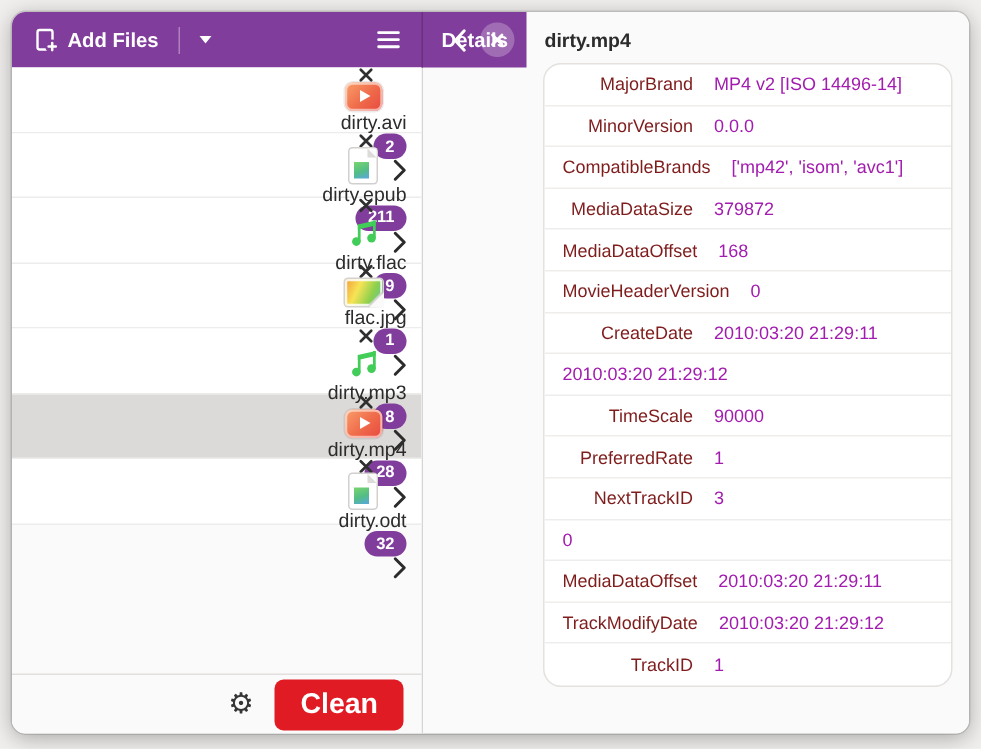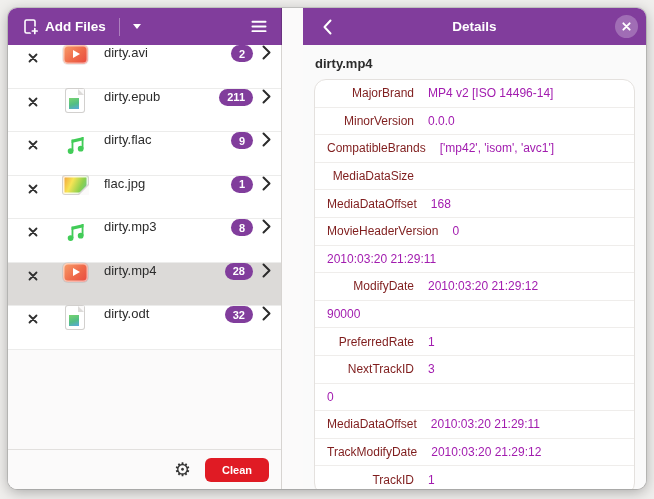--- a/index.html
+++ b/index.html
@@ -3,45 +3,44 @@
 <meta charset="utf-8">
 <style>
   * { margin:0; padding:0; box-sizing:border-box; }
   html,body { width:654px; height:499px; background:#f0efed; font-family:"Liberation Sans", sans-serif; overflow:hidden; }
 
   .window {
     position:absolute; left:8px; top:8px; width:638px; height:481px;
     border-radius:9px; overflow:hidden; display:flex;
     box-shadow:0 3px 14px rgba(0,0,0,.30), 0 0 0 1px rgba(0,0,0,.12);
     background:#fbfafa;
-    gap:21px;
   }
 
   
   .pane-left { width:274px; flex:0 0 274px; display:flex; flex-direction:column; border-right:1px solid #d7d4d1; background:#fbfafa; }
-  .pane-right { flex:1; display:flex; flex-direction:column; background:#fafafa; }
+  .pane-right { flex:1; display:flex; flex-direction:row; background:#fafafa; }
 
   
   .headerbar { height:37px; flex:0 0 37px; background:#813d9c; display:flex; align-items:center; color:#fff; }
   .headerbar.left { padding:0 8px 0 10px; margin-right:-1px; border-right:1px solid #69327f; }
   .headerbar.right { padding:0 8px 0 10px; position:relative; }
 
   .addfiles-btn { display:flex; align-items:center; gap:6px; padding:4px 4px; border-radius:5px; cursor:pointer; }
   .addfiles-label { font-size:13.5px; font-weight:bold; color:#fff; }
   .split-sep { width:1px; height:18px; background:rgba(255,255,255,.35); margin:0 7px 0 9px; }
   .caret-down { width:0; height:0; border-left:4.5px solid transparent; border-right:4.5px solid transparent; border-top:5px solid #fff; }
   .spacer { flex:1; }
   .icon-btn { display:flex; align-items:center; justify-content:center; width:28px; height:28px; border-radius:5px; cursor:pointer; }
 
   .right-title { position:absolute; left:0; right:0; text-align:center; font-size:13.5px; font-weight:bold; color:#fff; pointer-events:none; }
   .close-btn { width:23px; height:23px; border-radius:50%; background:rgba(255,255,255,.25); display:flex; align-items:center; justify-content:center; cursor:pointer; }
 
   
   .file-list { flex:1; background:#fbfafa; overflow:hidden; }
-  .file-row { height:43.5px; display:flex; align-items:flex-start; padding:0 10px 0 12px; border-bottom:1px solid #ececeb; background:#fff; cursor:pointer; }
+  .file-row { height:43.5px; display:flex; align-items:flex-end; padding:0 10px 0 12px; border-bottom:1px solid #ececeb; background:#fff; cursor:pointer;flex-direction:column; }
   .file-row.selected { background:#dcdad8; }
   .remove-btn { width:26px; height:26px; display:flex; align-items:center; justify-content:center; border-radius:4px; cursor:pointer; margin-right:14px; }
   .file-icon-wrap { width:30px; display:flex; align-items:center; justify-content:center; margin-right:14px; }
   .file-name { font-size:13px; color:#2c2c2c; }
   .count-badge { background:#813d9c; color:#fff; font-size:11px; font-weight:bold; border-radius:10px; padding:2.5px 8px; min-width:22px; text-align:center; }
   .row-chevron { margin-left:9px; display:flex; align-items:center; }
 
   
   .video-icon { width:25px; height:19px; border-radius:5px; position:relative;
     background:linear-gradient(135deg,#f9a06b 0%,#ef6a4a 55%,#e8483f 100%);
@@ -59,21 +58,21 @@
     box-shadow:0 0 0 1px #d2d0ce; }
   .doc-icon::before { content:""; position:absolute; left:3px; bottom:3px; width:10px; height:11px;
     background:linear-gradient(160deg,#79d56e 0%,#52bd86 55%,#5aa7e0 100%); }
   .doc-icon::after { content:""; position:absolute; top:0; right:0; width:0; height:0;
     border-top:6px solid #fbfafa; border-left:6px solid #dddbd9; }
 
   
   .footer { height:40px; flex:0 0 40px; background:#fbfafa; border-top:1px solid #e2e0de;
     display:flex; align-items:center; justify-content:flex-end; gap:14px; padding:0 12px; }
   .gear { font-size:19px; color:#363636; line-height:1; cursor:pointer; }
-  .clean-btn { background:#e01b24; color:#fff; font-weight:bold; font-size:11px;
+  .clean-btn { background:#e01b24; color:#fff; font-weight:bold; font-size:19px;
     border:none; border-radius:6px; padding:6px 17px; cursor:pointer; font-family:inherit; }
 
   
   .details-content { flex:1; padding:0 11px; overflow:hidden; }
   .details-title { font-size:13px; font-weight:bold; color:#2c2c2c; margin:11px 1px 8px; }
   .details-card { background:#fff; border:1px solid #e4e1de; border-radius:12px; overflow:hidden; }
   .detail-row { display:flex; align-items:center; min-height:27.6px; padding:0 12px; border-bottom:1px solid #efedeb; }
   .detail-row:last-child { border-bottom:none; }
   .detail-key { flex:0 0 101px; text-align:right; font-size:12px; color:#7f1d1d; padding-right:14px; white-space:nowrap; }
   .detail-value { flex:1; font-size:12px; color:#a21caf; white-space:nowrap; }
@@ -305,37 +304,39 @@
         <div class="detail-row">
           <span class="detail-key">MinorVersion</span>
           <span class="detail-value">0.0.0</span>
         </div>
         <div class="detail-row">
           <span class="detail-key">CompatibleBrands</span>
           <span class="detail-value">['mp42', 'isom', 'avc1']</span>
         </div>
         <div class="detail-row">
           <span class="detail-key">MediaDataSize</span>
+          <span class="detail-value">379872</span>
         </div>
         <div class="detail-row">
           <span class="detail-key">MediaDataOffset</span>
           <span class="detail-value">168</span>
         </div>
         <div class="detail-row">
           <span class="detail-key">MovieHeaderVersion</span>
           <span class="detail-value">0</span>
         </div>
         <div class="detail-row">
+          <span class="detail-key">CreateDate</span>
           <span class="detail-value">2010:03:20 21:29:11</span>
         </div>
         <div class="detail-row">
-          <span class="detail-key">ModifyDate</span>
           <span class="detail-value">2010:03:20 21:29:12</span>
         </div>
         <div class="detail-row">
+          <span class="detail-key">TimeScale</span>
           <span class="detail-value">90000</span>
         </div>
         <div class="detail-row">
           <span class="detail-key">PreferredRate</span>
           <span class="detail-value">1</span>
         </div>
         <div class="detail-row">
           <span class="detail-key">NextTrackID</span>
           <span class="detail-value">3</span>
         </div>

